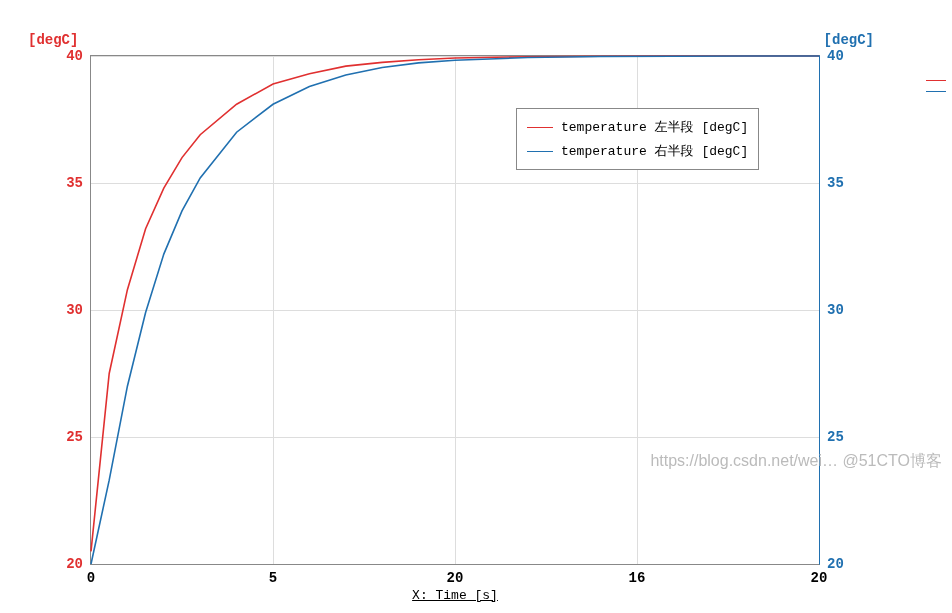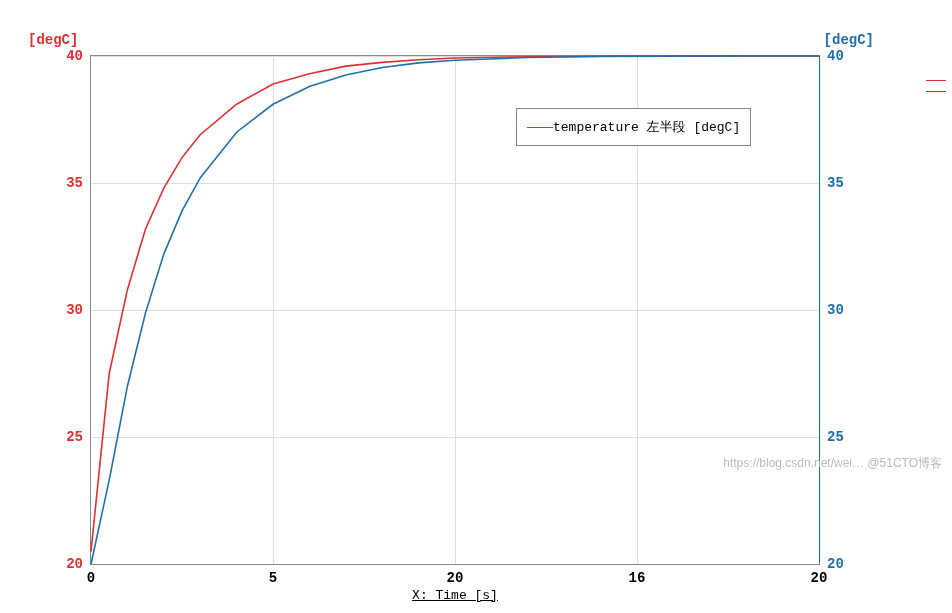--- a/index.html
+++ b/index.html
@@ -101,20 +101,21 @@
     top: 52px;
     border: 1px solid #888;
     background: #fff;
     padding: 6px 10px;
     font-size: 13px;
     font-family: "Courier New", "SimSun", monospace;
   }
   .legend-row {
     display: flex;
     align-items: center;
+    gap: 8px;
     padding: 3px 0;
   }
   .legend-swatch {
     width: 26px;
     height: 0;
     border-top: 1.5px solid;
   }
   svg.curves {
     position: absolute;
     left: 0;
@@ -131,21 +132,21 @@
   .mini-swatch {
     width: 20px;
     height: 0;
     margin: 10px 0;
   }
   .watermark {
     position: absolute;
     right: 10px;
     bottom: 14px;
     color: #bbb;
-    font-size: 12px;
+    font-size: 16px;
     font-family: sans-serif;
   }
 </style>
 </head>
 <body>
 
 <div class="chart-container">
 
   <div class="y-label-left">[degC]</div>
   <div class="y-label-right">[degC]</div>
@@ -184,20 +185,24 @@
     <svg class="curves" preserveAspectRatio="none" viewBox="0 0 730 510">
       <polyline id="series-0" fill="none" stroke-width="1.6" points="0.00,497.25 18.25,318.75 36.50,234.60 54.75,173.40 73.00,132.60 91.25,102.00 109.50,79.05 146.00,48.45 182.50,28.05 219.00,17.85 255.50,10.20 292.00,6.38 328.50,3.82 365.00,2.04 438.00,0.77 511.00,0.25 584.00,0.00 657.00,0.00 730.00,0.00" stroke="#e03030"></polyline>
       <polyline id="series-1" fill="none" stroke-width="1.6" points="0.00,510.00 18.25,425.85 36.50,331.50 54.75,257.55 73.00,198.90 91.25,155.55 109.50,122.40 146.00,76.50 182.50,48.45 219.00,30.60 255.50,19.13 292.00,11.48 328.50,6.89 365.00,4.34 438.00,1.53 511.00,0.51 584.00,0.25 657.00,0.00 730.00,0.00" stroke="#2070b0"></polyline>
     </svg>
 
     <div class="legend">
       <div class="legend-row">
         <div class="legend-swatch" style="border-color:#e03030"></div>
         <span>temperature 左半段 [degC]</span>
       </div>
+      <div class="legend-row">
+        <div class="legend-swatch" style="border-color:#2070b0"></div>
+        <span>temperature 右半段 [degC]</span>
+      </div>
     </div>
 
   </div>
 
   <div class="mini-legend">
     <div class="mini-swatch" style="border-top:1.5px solid #e03030"></div>
     <div class="mini-swatch" style="border-top:1.5px solid #2070b0"></div>
   </div>
 
   <div class="watermark">https://blog.csdn.net/wei… @51CTO博客</div>

